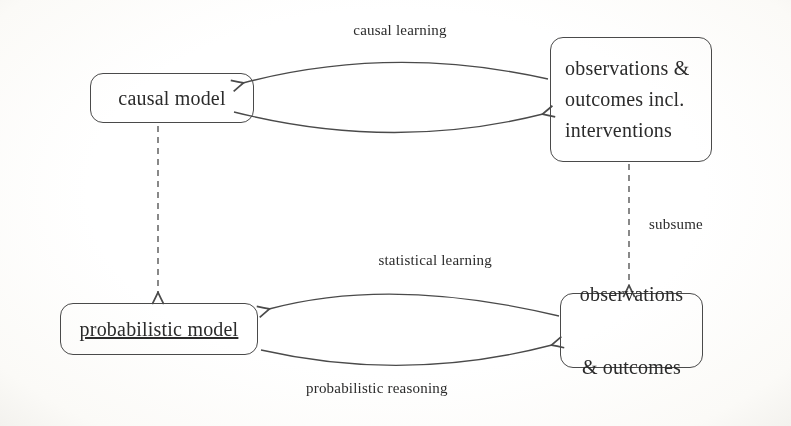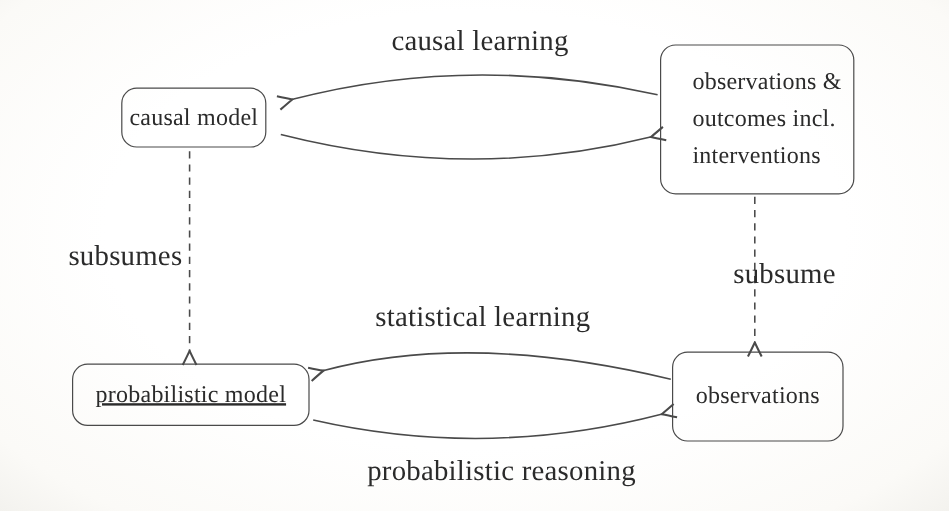--- a/index.html
+++ b/index.html
@@ -20,37 +20,37 @@
     box-sizing:border-box;
     border:1.4px solid #4a4a4a;
     border-radius:13px;
     background:transparent;
     display:flex;align-items:center;justify-content:center;
     font-size:20px;line-height:1.25;
     letter-spacing:0.2px;
   }
   .node .multiline{display:flex;flex-direction:column;}
   .node .line{display:block;line-height:31px;white-space:nowrap;}
-  #node-causal-model{left:101px;top:73px;width:121px;height:50px;}
-  #node-observations-interventions{left:550px;top:37px;width:162px;height:125px;justify-content:flex-start;padding-left:26px;}
+  #node-causal-model{left:90px;top:73px;width:164px;height:50px;}
+  #node-observations-interventions{left:550px;top:37px;width:162px;height:125px;justify-content:flex-start;padding-left:14px;}
   #node-probabilistic-model{left:60px;top:303px;width:198px;height:52px;text-decoration:underline;}
   #node-observations-outcomes{left:560px;top:293px;width:143px;height:75px;}
   #node-observations-outcomes .multiline{align-items:center;gap:42px;}
   .edge-label{
     position:absolute;
-    font-size:24px;
+    font-size:15px;
     white-space:nowrap;
     letter-spacing:0.2px;
   }
   #label-causal-learning{left:300px;top:22px;width:200px;text-align:center;}
   #label-causal-reasoning{left:300px;top:149px;width:200px;text-align:center;}
   #label-statistical-learning{left:292px;top:252px;width:200px;text-align:right;}
   #label-probabilistic-reasoning{left:306px;top:380px;width:206px;text-align:left;}
   #label-subsumes{left:57px;top:201px;}
-  #label-subsume{left:611px;top:216px;}
+  #label-subsume{left:649px;top:216px;}
 </style>
 </head>
 <body>
 
 <div class="stage">
 
   <svg class="edges" viewBox="0 0 791 426" xmlns="http://www.w3.org/2000/svg">
     <defs>
       <marker id="arrow" viewBox="0 0 10 10" refX="1.2" refY="5" markerWidth="11" markerHeight="11" orient="auto">
         <path d="M9,1 Q4,3.5 0.8,5 Q4,6.5 9,9" fill="none" stroke="#4a4a4a" stroke-width="1.2"></path>
@@ -76,22 +76,22 @@
     </span>
   </div>
 
   <div class="node" id="node-probabilistic-model">
     <span>probabilistic model</span>
   </div>
 
   <div class="node" id="node-observations-outcomes">
     <span class="multiline">
       <span class="line">observations</span>
+      <span class="line">&amp; outcomes</span>
     </span>
   </div>
 
   <div class="edge-label" id="label-causal-learning">causal learning</div>
   <div class="edge-label" id="label-statistical-learning">statistical learning</div>
   <div class="edge-label" id="label-probabilistic-reasoning">probabilistic reasoning</div>
-  <div class="edge-label" id="label-subsumes">subsumes</div>
   <div class="edge-label" id="label-subsume">subsume</div>
 
 </div>
 
 </body></html>

